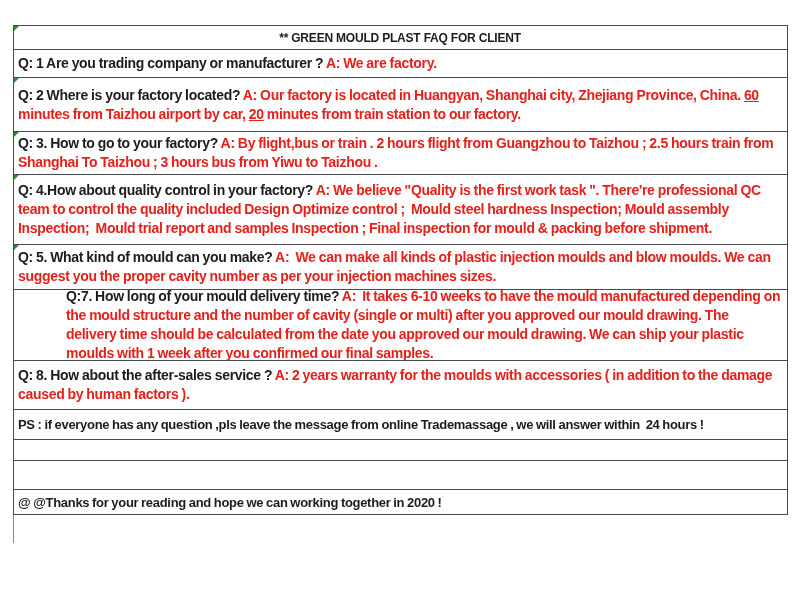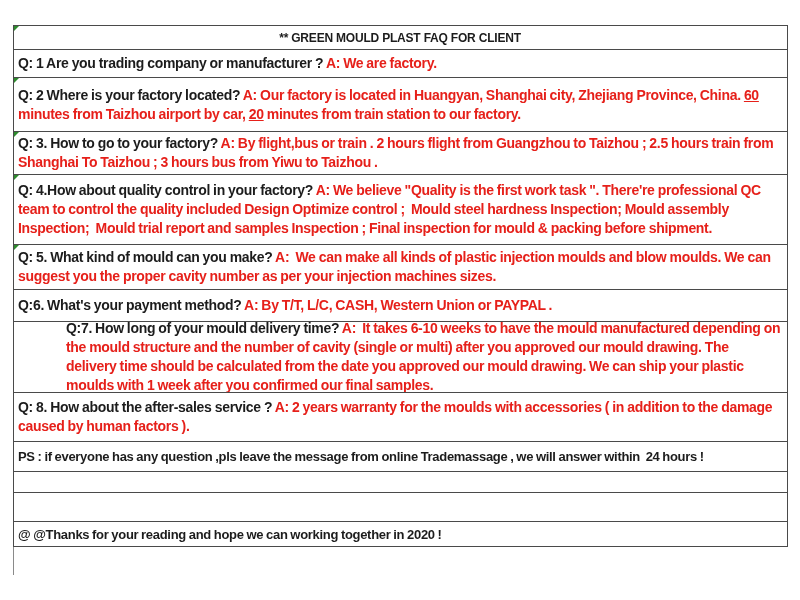--- a/index.html
+++ b/index.html
@@ -91,23 +91,20 @@
       <div class="txt"><span class="ques">Q: 3. How to go to your factory? </span><span class="ans">A: By flight,bus or train . 2 hours flight from Guangzhou to Taizhou ; 2.5 hours train from Shanghai To Taizhou ; 3 hours bus from Yiwu to Taizhou .</span></div>
     </div>
     <div class="row qa" style="height: 70px;">
       <span class="triangle"></span>
       <div class="txt"><span class="ques">Q: 4.How about quality control in your factory? </span><span class="ans">A: We believe "Quality is the first work task ". There're professional QC team to control the quality included Design Optimize control ;  Mould steel hardness Inspection; Mould assembly Inspection;  Mould trial report and samples Inspection ; Final inspection for mould &amp; packing before shipment.</span></div>
     </div>
     <div class="row qa" style="height: 45px;">
       <span class="triangle"></span>
       <div class="txt"><span class="ques">Q: 5. What kind of mould can you make? </span><span class="ans">A:  We can make all kinds of plastic injection moulds and blow moulds. We can suggest you the proper cavity number as per your injection machines sizes.</span></div>
     </div>
-    <div class="row qa" style="height: 32px;">
-      <div class="txt"><span class="ques">Q:6. What's your payment method? </span><span class="ans">A: By T/T, L/C, CASH, Western Union or PAYPAL .</span></div>
-    </div>
     <div class="row qa" style="height: 71px; padding-left: 48px;">
       <div class="txt"><span class="ques">Q:7. How long of your mould delivery time? </span><span class="ans">A:  It takes 6-10 weeks to have the mould manufactured depending on the mould structure and the number of cavity (single or multi) after you approved our mould drawing. The delivery time should be calculated from the date you approved our mould drawing. We can ship your plastic moulds with 1 week after you confirmed our final samples.</span></div>
     </div>
     <div class="row qa" style="height: 49px;">
       <div class="txt"><span class="ques">Q: 8. How about the after-sales service ? </span><span class="ans">A: 2 years warranty for the moulds with accessories ( in addition to the damage caused by human factors ).</span></div>
     </div>
     <div class="row note" style="height: 30px;">
       <div class="txt"><span class="ques">PS : if everyone has any question ,pls leave the message from online Trademassage , we will answer within  24 hours !</span></div>
     </div>
     <div class="row empty" style="height: 21px;"></div>

